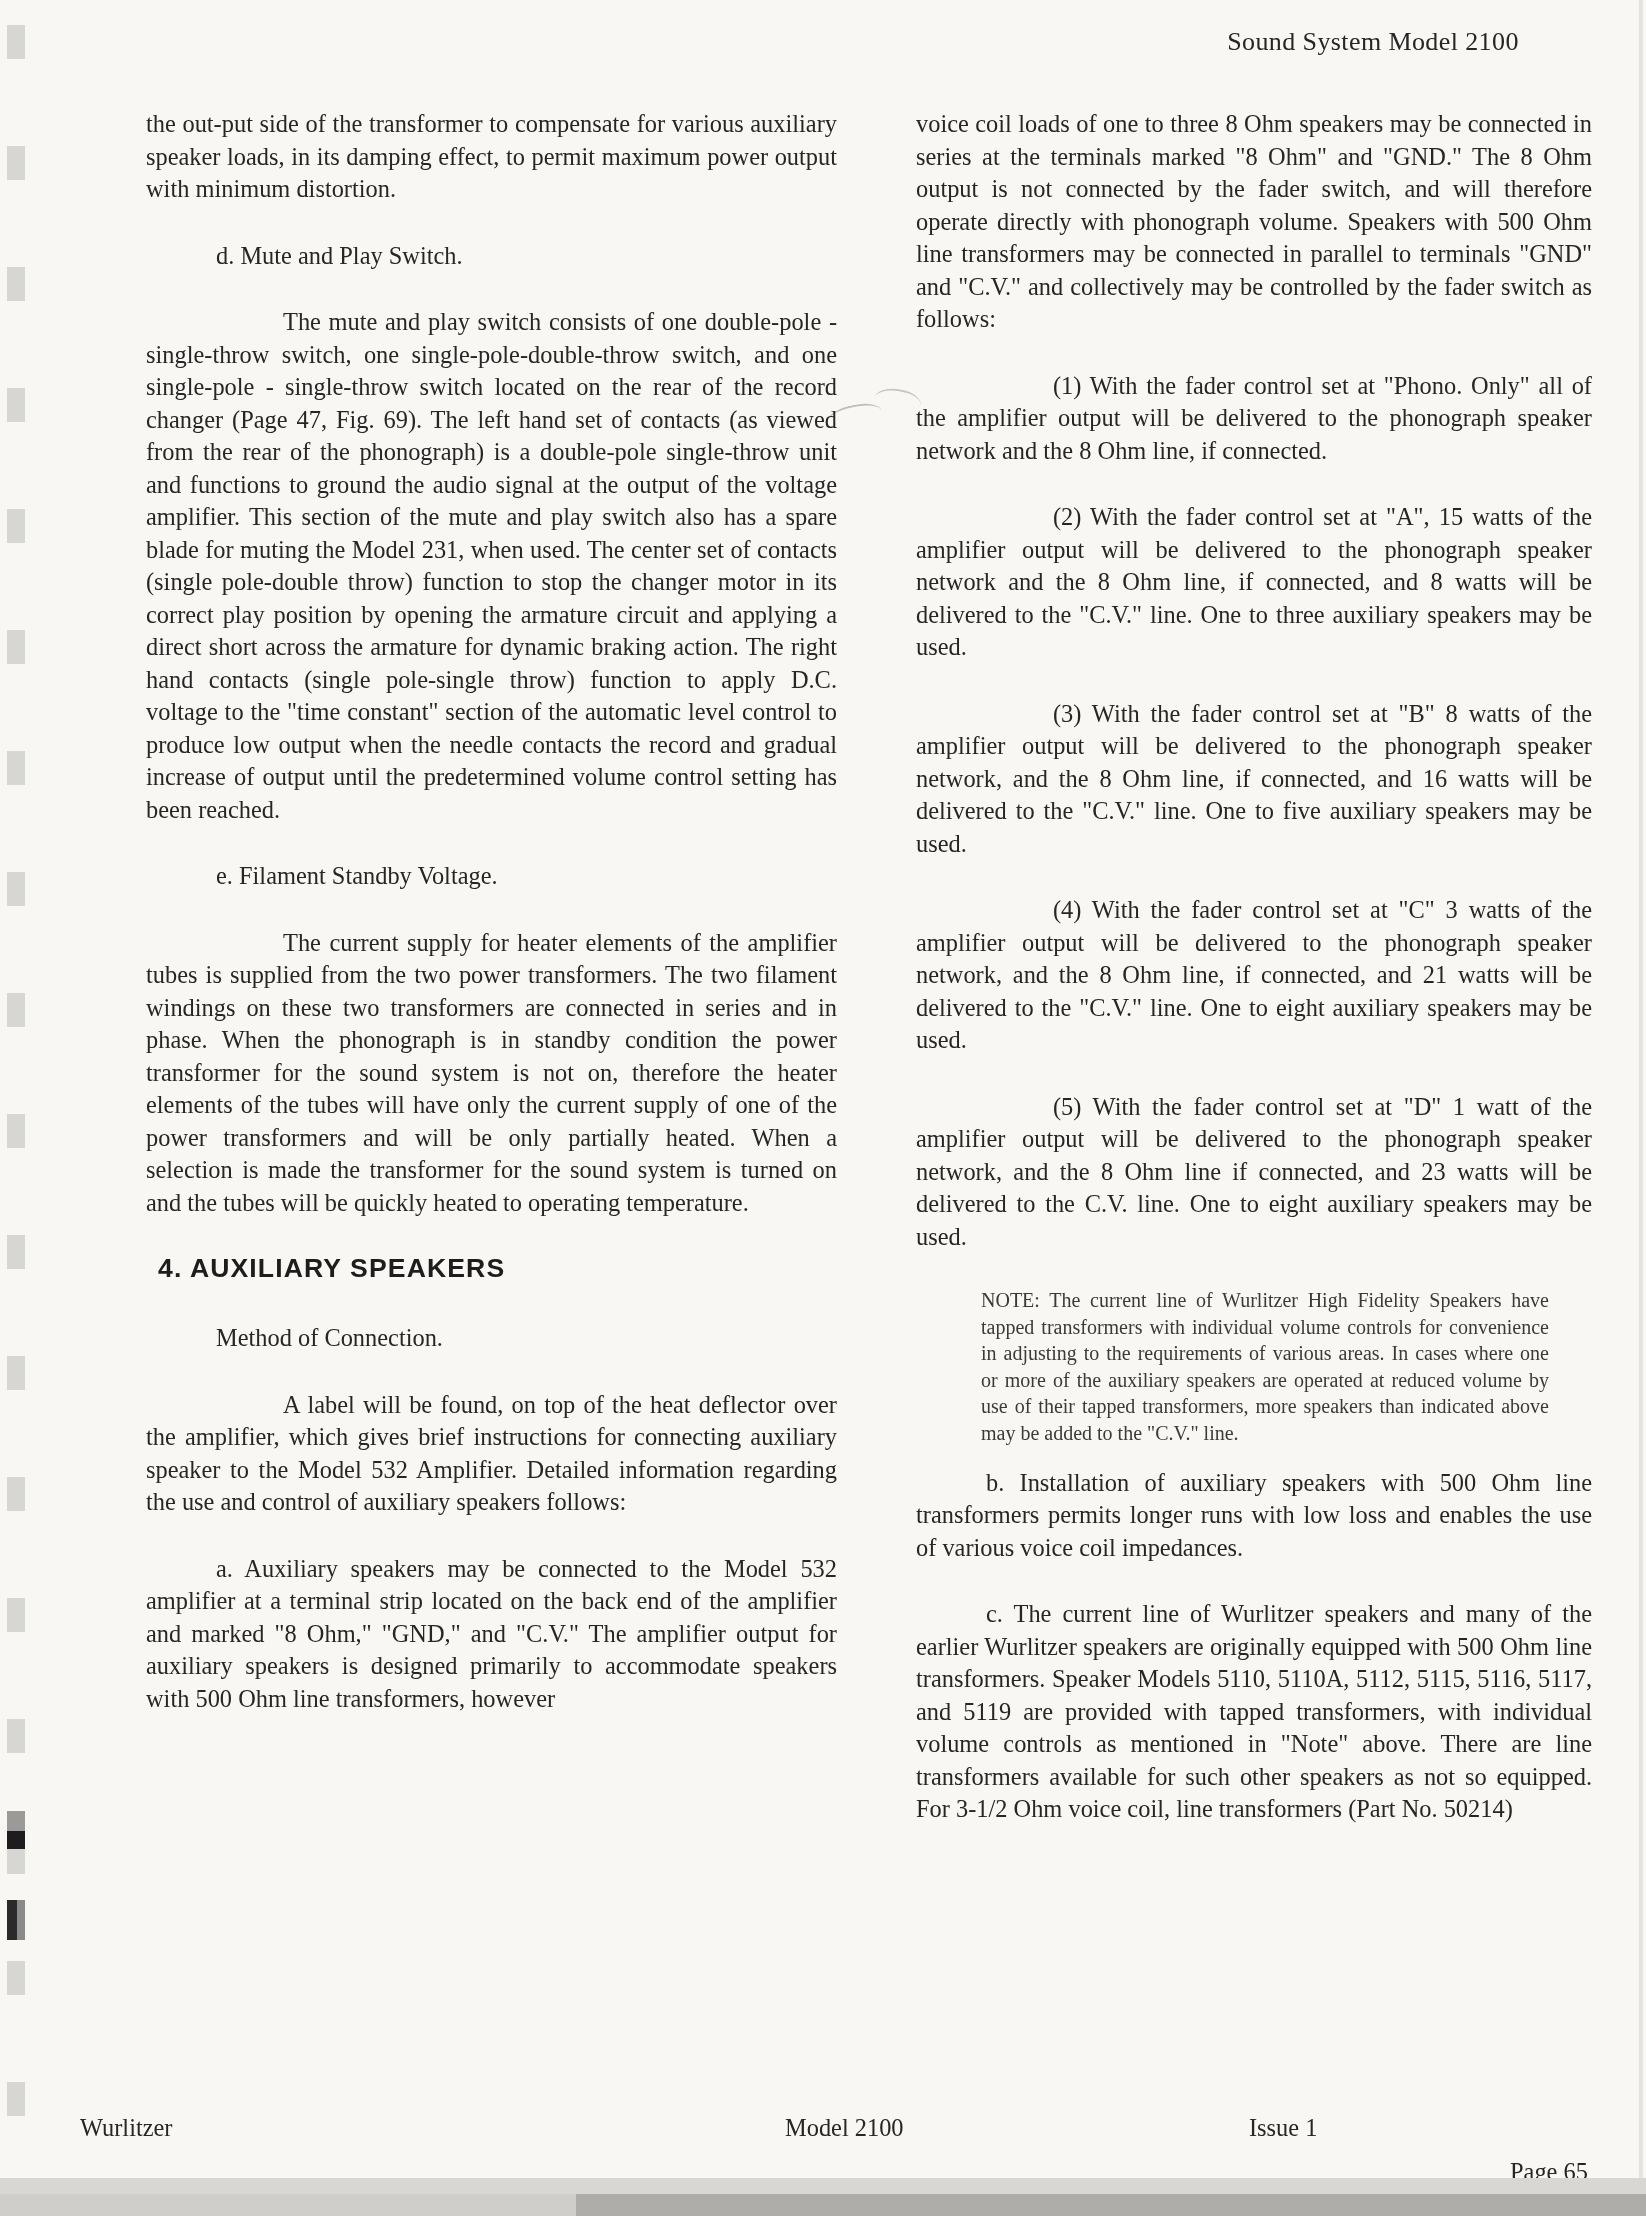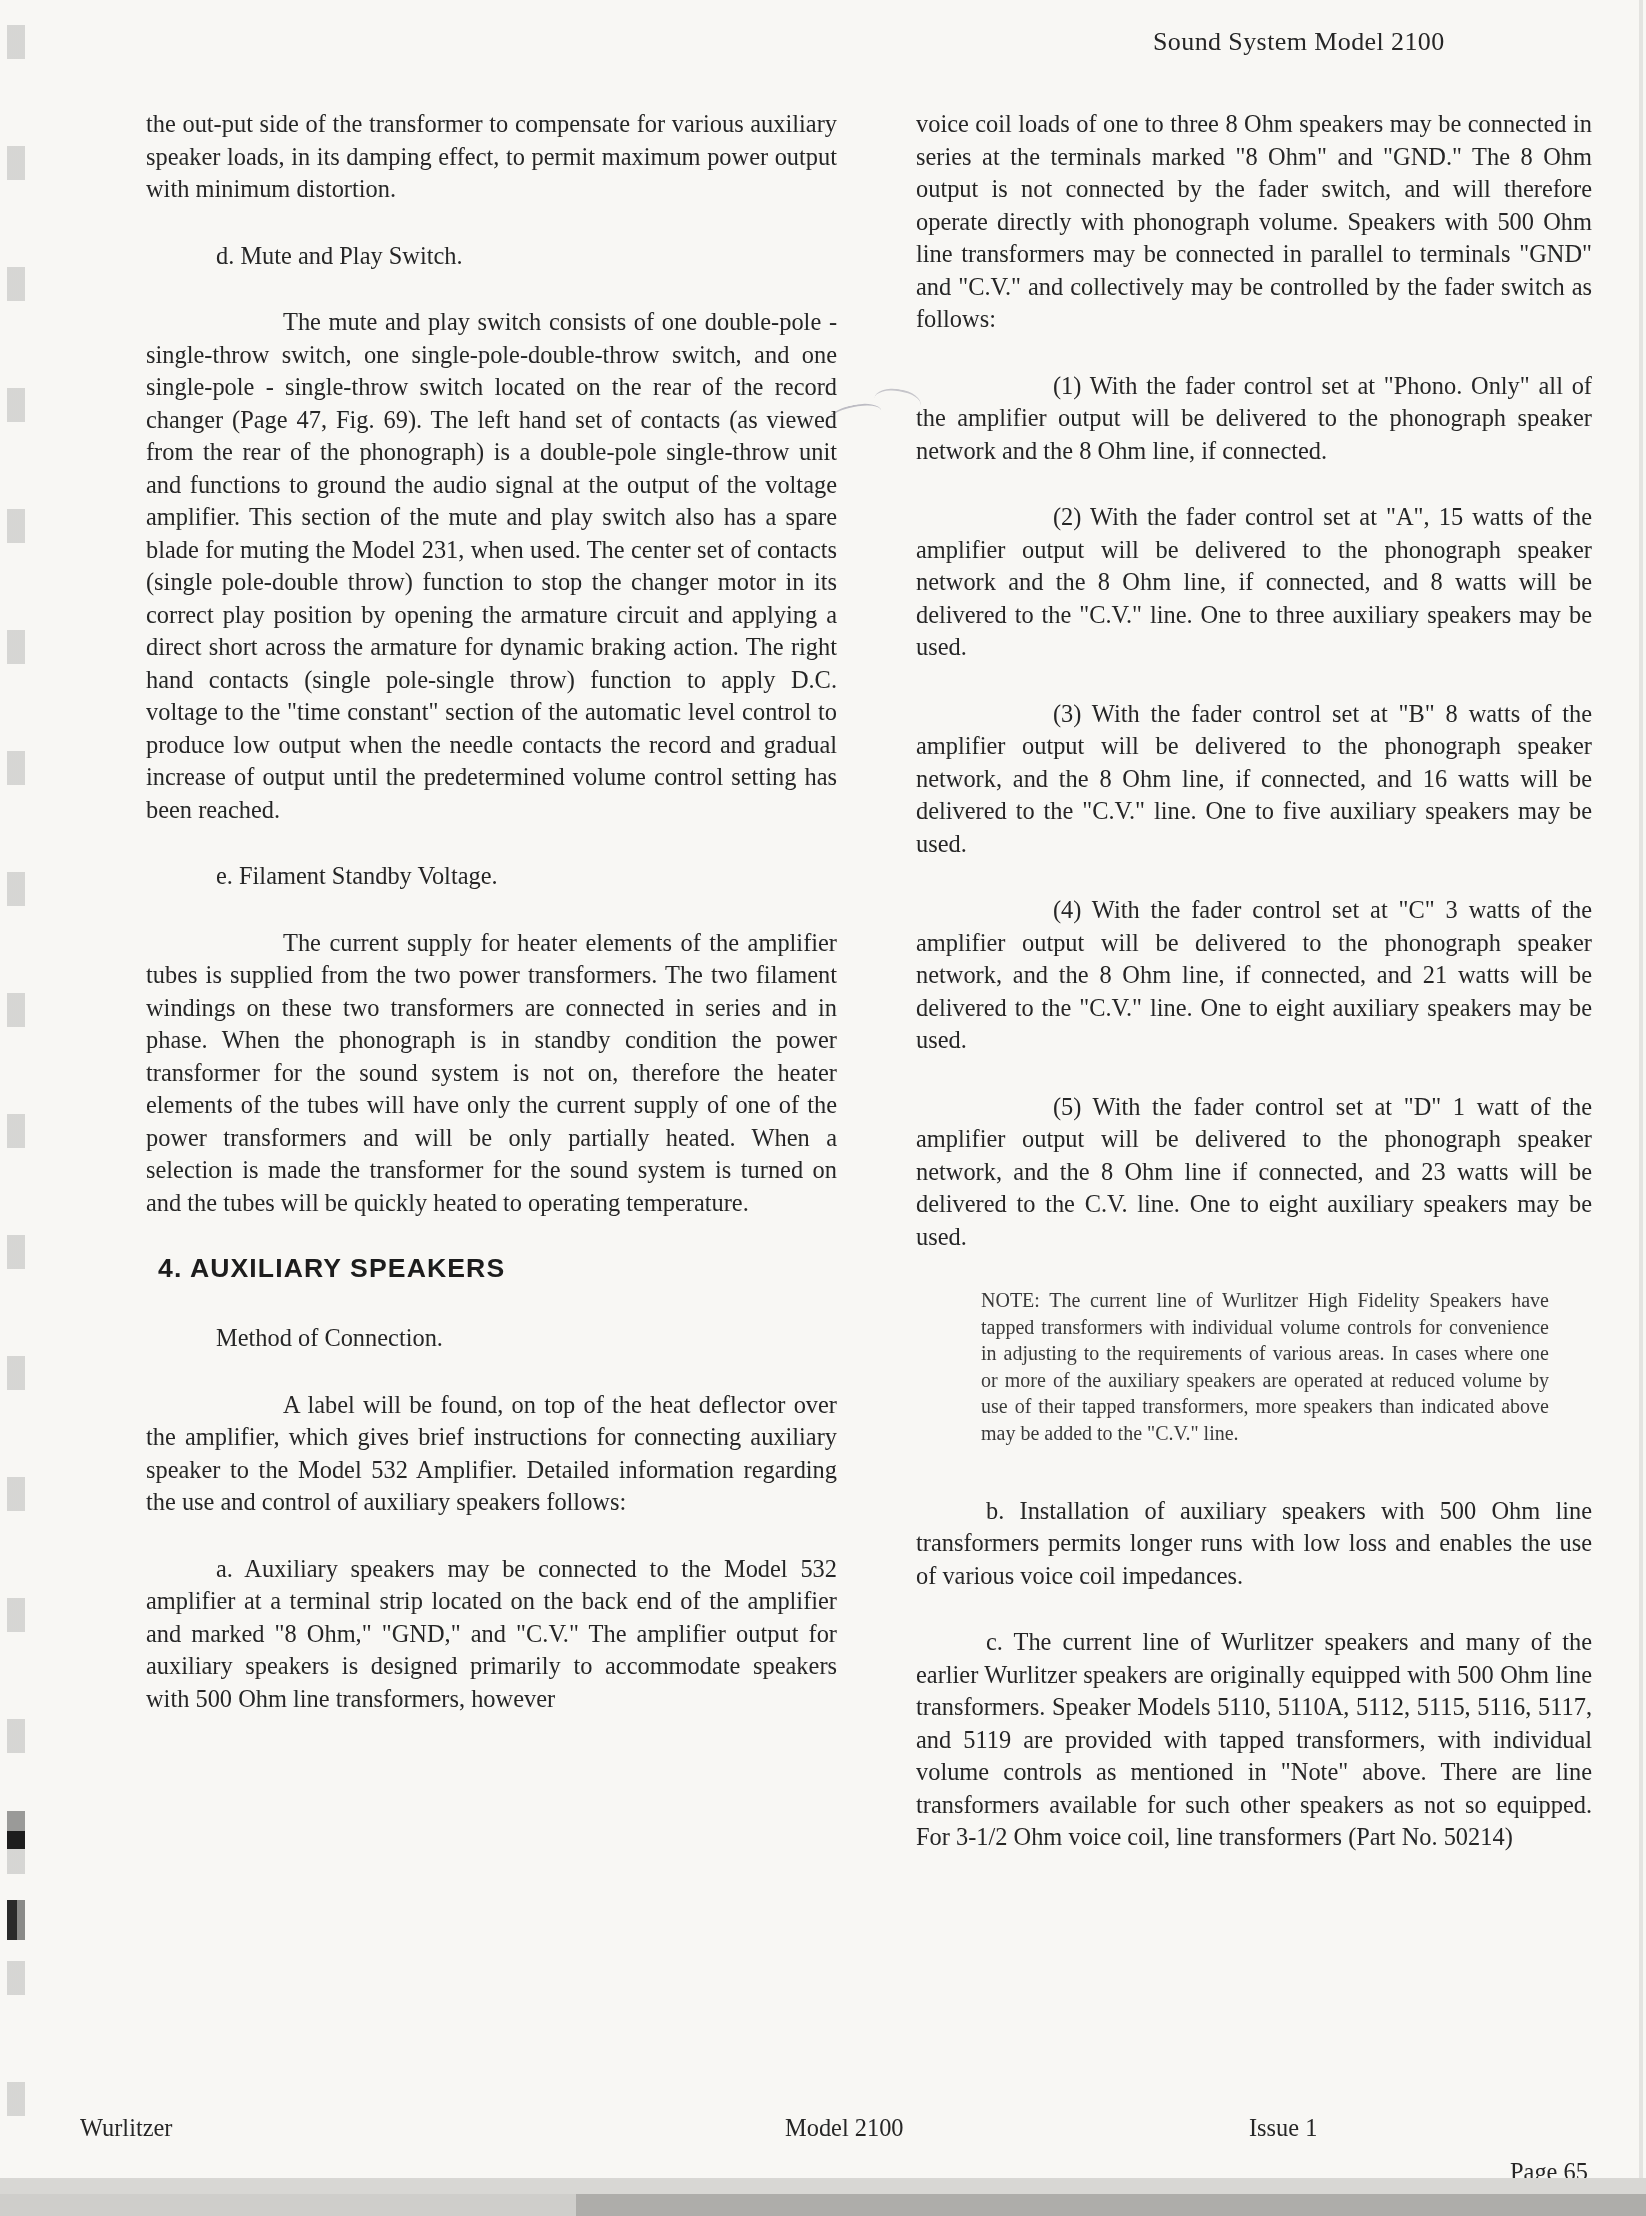--- a/index.html
+++ b/index.html
@@ -74,21 +74,21 @@
     width: 47px; height: 23.6px;
     border-top: 2.2px solid #8a8a98;
     border-radius: 50%;
     transform: rotate(9deg);
   }
 
   
   .page-header {
     position: absolute; top: 26.6px; left: 1153px;
     width: 440px;
-    text-align: left;
+    text-align: center;
     font-size: 26px;
     letter-spacing: 0.4px;
   }
   .footer-item { position: absolute; top: 2114px; font-size: 24.4px; text-align: right; }
   .footer-wurlitzer { left: 80px; }
   .footer-model { left: 785px; }
   .footer-issue { left: 1249px; }
   .footer-page { left: 1510px; margin-top: 44px; }
 
   
@@ -119,21 +119,21 @@
     letter-spacing: 1.1px;
     margin: 19px 0 38px 12px;
     color: #1d1d1d;
   }
 
   .note-text {
     font-size: 20px;
     line-height: 26.6px;
     text-align: justify;
     color: #3a3a3a;
-    margin: 0 43px 48px 65px;
+    margin: 0 43px 20px 65px;
   }
 </style>
 </head>
 <body>
 
 <div class="binding-strip"></div>
 <div class="mark-dark1"></div>
 <div class="mark-dark2"></div>
 <div class="edge-right"></div>
 <div class="smudge"></div>

